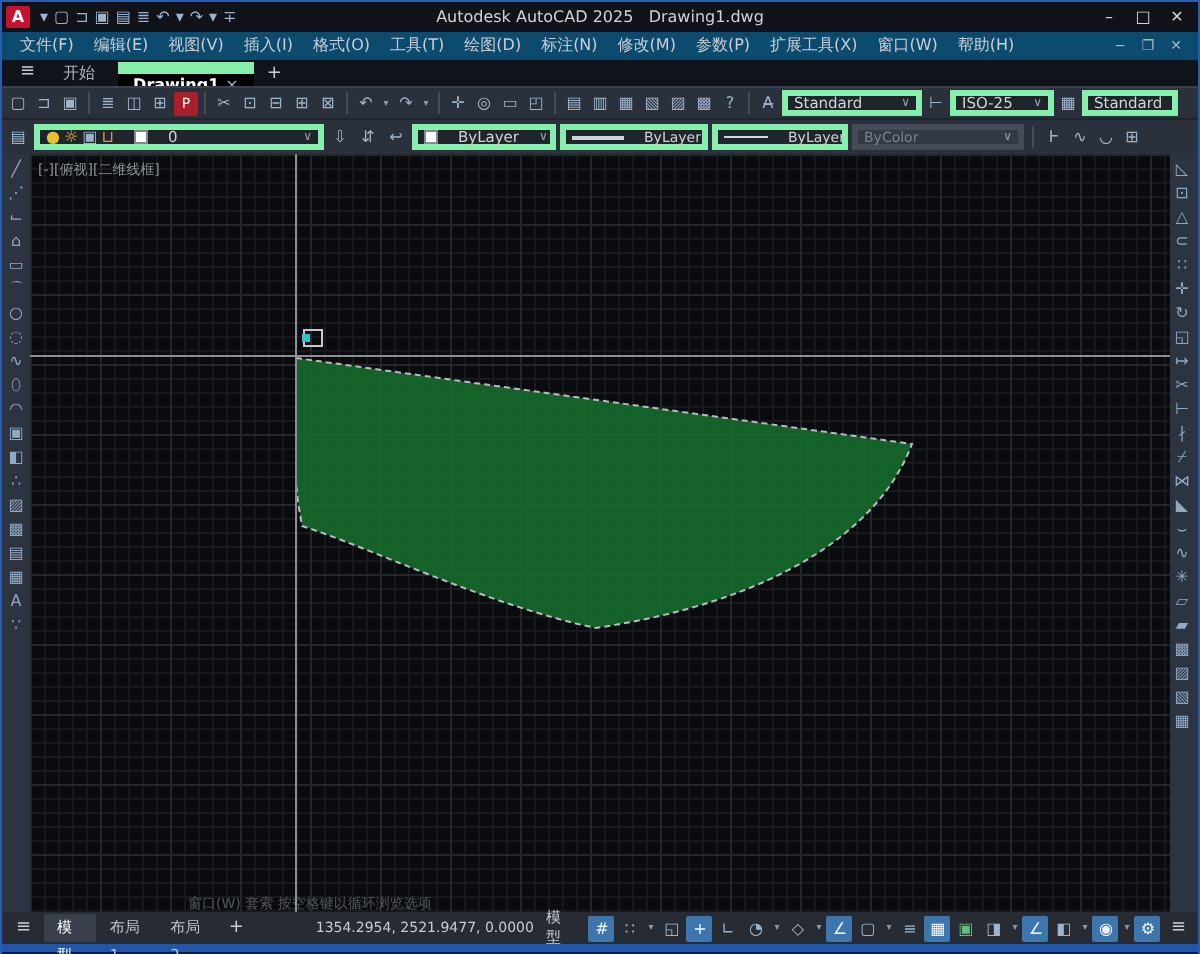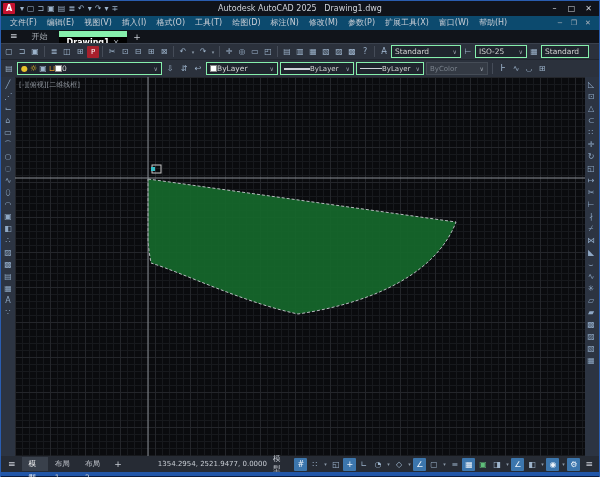--- a/index.html
+++ b/index.html
@@ -37,22 +37,22 @@
   
   #toolbar1 { position:absolute; left:0; top:42px; width:100%; height:16px; background:#2b313c;
               border-top:1px solid #3a414d; display:flex; align-items:center; padding:0 2px; gap:1px; }
   #toolbar2 { position:absolute; left:0; top:58px; width:100%; height:18px; background:#2b313c;
               border-top:1px solid #20252e; display:flex; align-items:center; padding:0 2px; gap:2px; }
   .tbicon { width:12px; height:12px; color:#9db4cc; font-size:8px; display:flex; align-items:center;
             justify-content:center; flex:none; }
   .tbicon.red { background:#a8202c; color:#fff; font-size:7px; border-radius:1px; }
   .tbicon.caret { width:6px; font-size:5px; color:#8a98a8; }
   .sep { width:1px; height:11px; background:#454c58; margin:0 2px; flex:none; }
-  .dd { height:13px; background:#1f242d; border:1px solid #86efac; color:#d4d4d4; font-size:7.5px;
-        display:flex; align-items:center; padding:0 3px; gap:0; flex:none; }
+  .dd { height:13px; background:#1f242d; border:3px solid #86efac; color:#d4d4d4; font-size:7.5px;
+        display:flex; align-items:center; padding:0 3px; gap:10px; flex:none; }
   .dd .caret { margin-left:auto; font-size:6px; color:#9aa2ac; }
   .dd.disabled { background:#343a44; color:#7a828c; border-color:#454c56; }
   .swatch { width:7px; height:7px; background:#fff; border:1px solid #888; flex:none; }
   .lt-line { width:26px; height:2px; background:#cfd3da; flex:none; }
   .lw-line { width:22px; height:1px; background:#cfd3da; flex:none; }
   .mini { font-size:7px; }
   .layer-ics { display:flex; gap:2px; align-items:center; }
   .layer-ics span { font-size:8px; line-height:8px; }
 
   
@@ -243,21 +243,21 @@
     <div class="dd" style="width:74px">
       <span class="lt-line"></span>
       <span class="mini">ByLayer</span>
         <span class="caret">∨</span>
     </div>
     <div class="dd" style="width:68px">
       <span class="lw-line"></span>
       <span class="mini">ByLayer</span>
         <span class="caret">∨</span>
     </div>
-    <div class="dd disabled" style="width:62px">
+    <div class="dd disabled" style="width:86px">
       <span class="mini">ByColor</span>
         <span class="caret">∨</span>
     </div>
     <span class="sep"></span>
     <span style="display:flex;gap:1px;">
         <span class="tbicon">Ⱶ</span>
         <span class="tbicon">∿</span>
         <span class="tbicon">◡</span>
         <span class="tbicon">⊞</span>
       </span>
@@ -320,20 +320,21 @@
     <svg id="canvas-svg" width="570" height="379">
         <path d="M133,102 L441,145 C424,190 370,224 283,237 C230,226 168,196 136,186 L134,174 L133,164 Z" fill="#15682b" fill-opacity="0.93" stroke="#b8bcc0" stroke-width="1" stroke-dasharray="3,2"></path>
         <line x1="133" y1="0" x2="133" y2="379" stroke="#8a8f95" stroke-width="1"></line>
         <line x1="0" y1="101" x2="570" y2="101" stroke="#8a8f95" stroke-width="1"></line>
         <rect x="137" y="88" width="9" height="8" fill="none" stroke="#c8c8c8" stroke-width="1"></rect>
         <rect x="136" y="90" width="4" height="4" fill="#37c0c8"></rect>
       </svg>
   </div>
 
   <div id="cmd-ghost">
+    <div class="l2">窗口(W)  套索   按空格键以循环浏览选项</div>
   </div>
 
   <div id="statusbar">
     <span class="sb-hamb">≡</span>
     <span style="display:flex;align-items:center;">
 
     <span class="ltab active">模型</span>
         <span class="ltab">布局1</span>
         <span class="ltab">布局2</span>
       </span>

